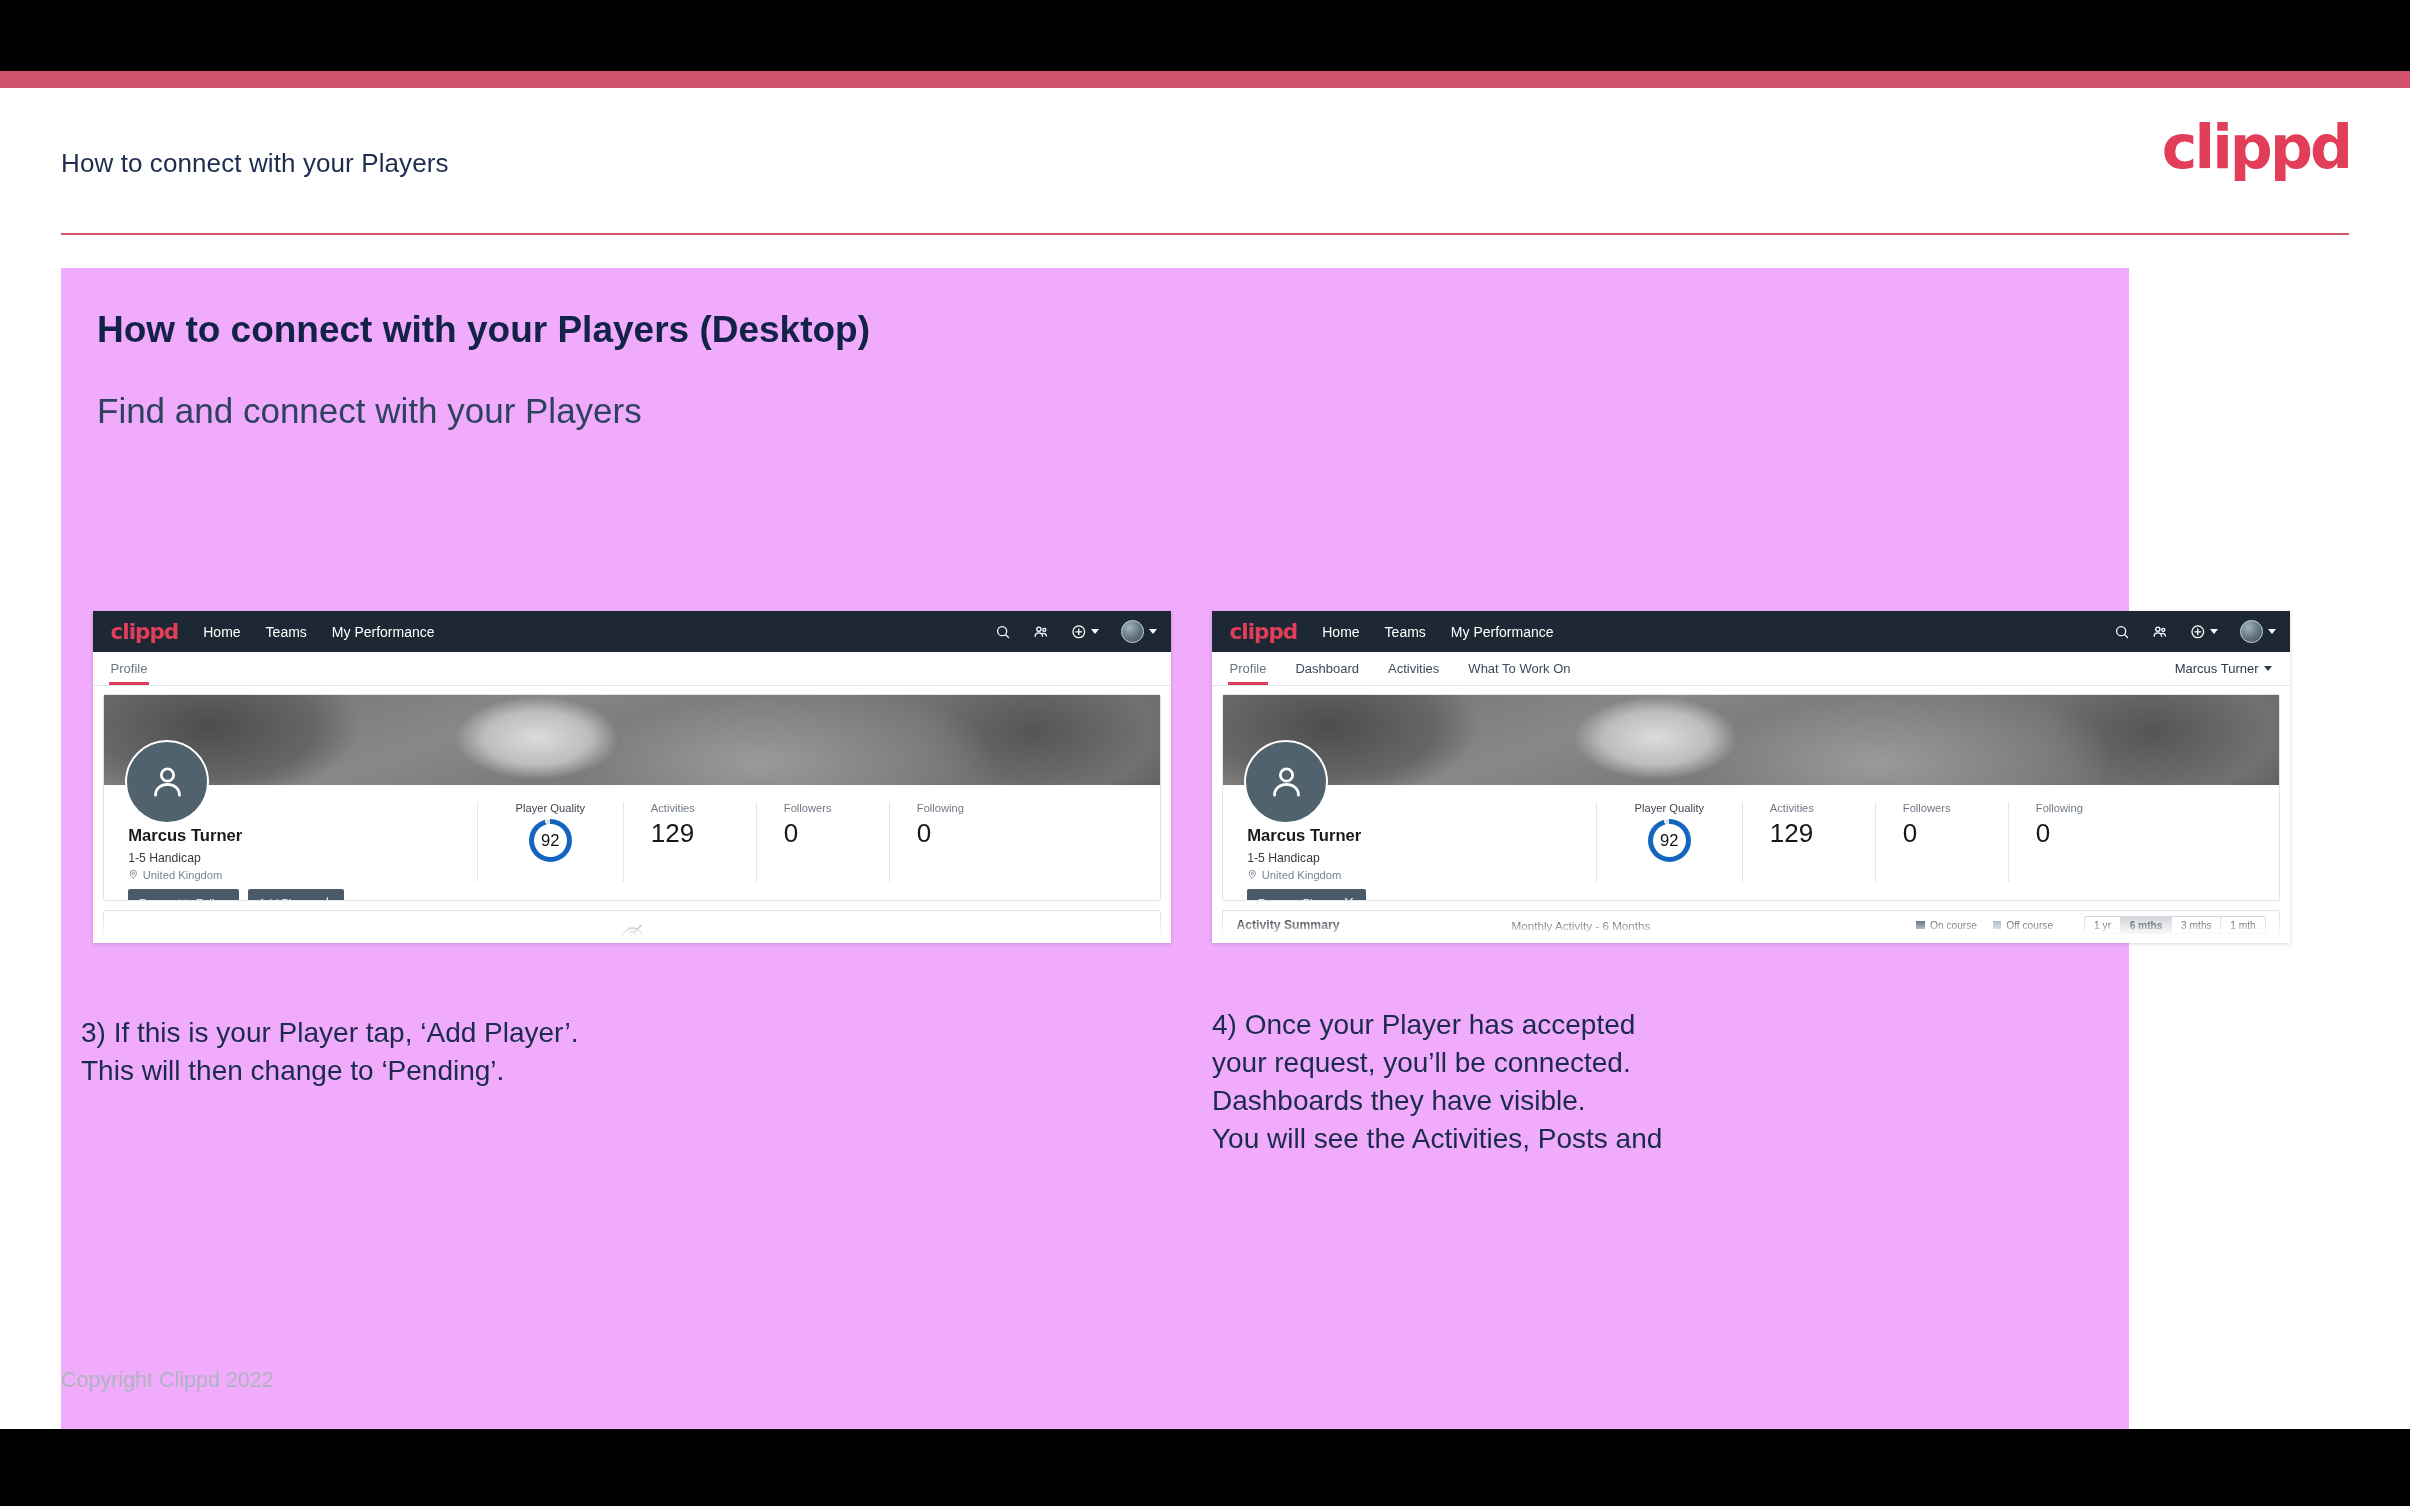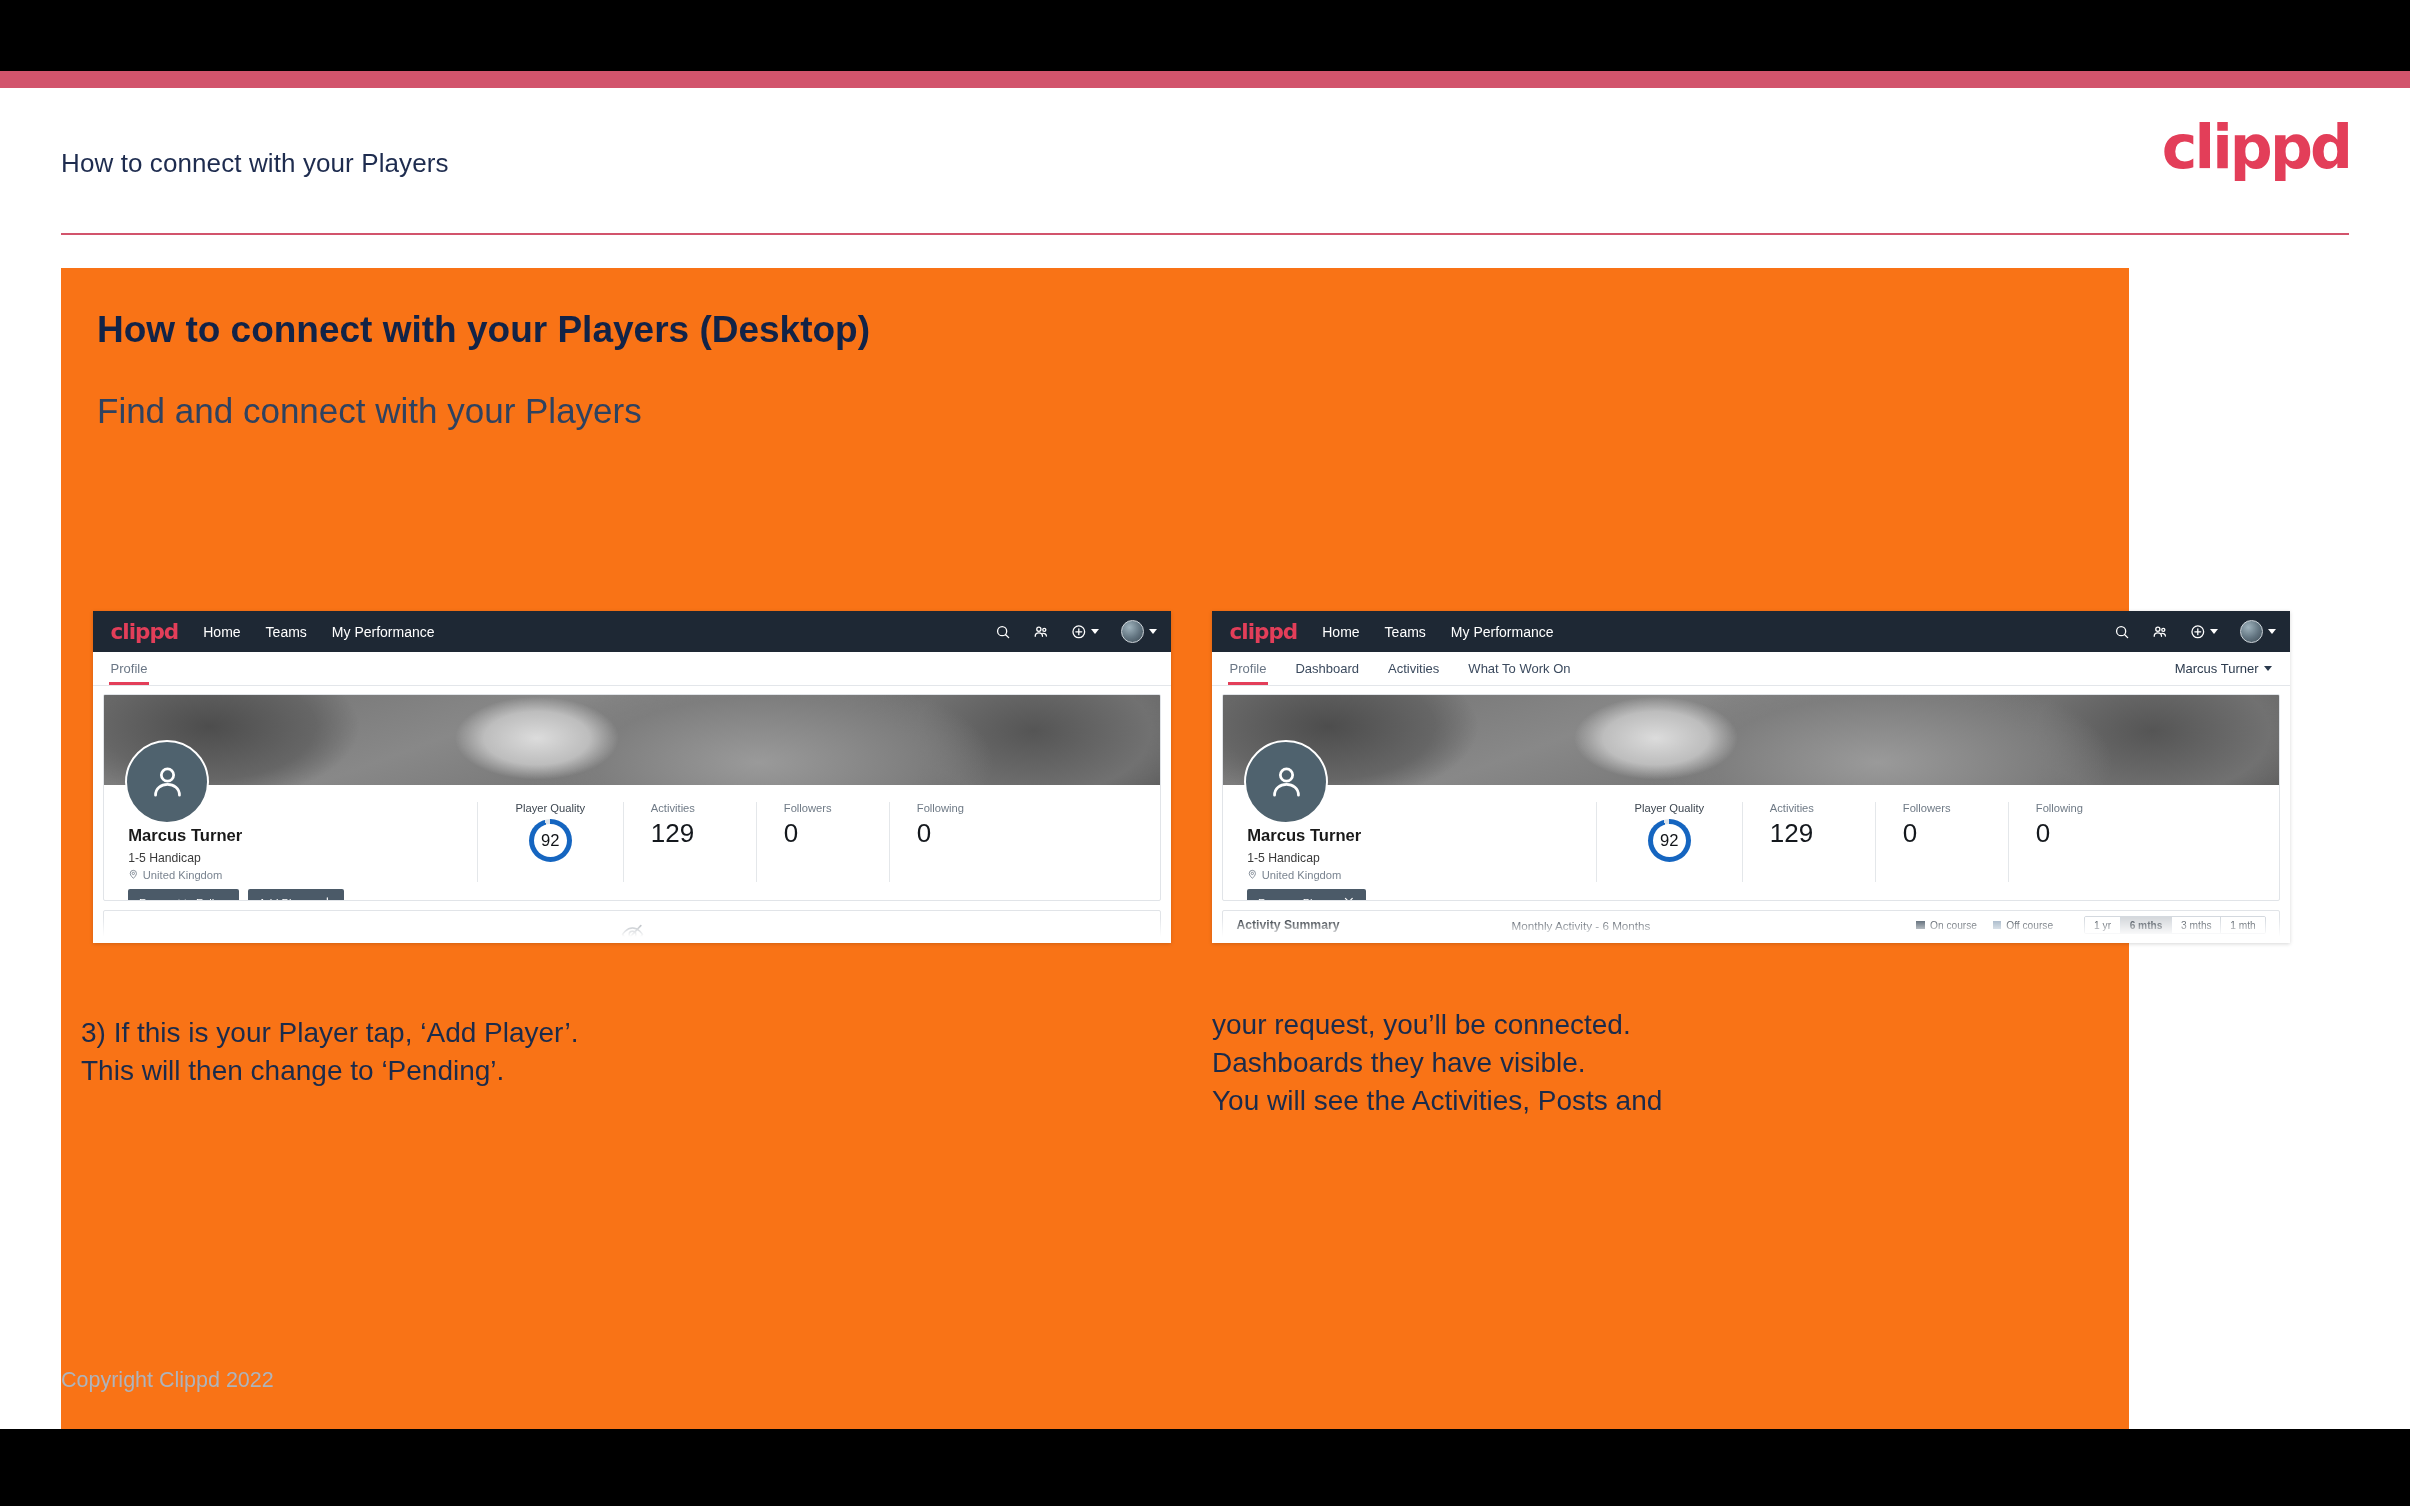--- a/index.html
+++ b/index.html
@@ -72,21 +72,21 @@
     position: absolute;
     left: 61px; top: 145px;
     width: 2288px; height: 2px;
     background: #d2546c;
   }
   
   .content-panel {
     position: absolute;
     left: 61px; top: 180px;
     width: 2068px; height: 1165px;
-    background: #f97316;
+    background: #f0abfc;
   }
   .deck-title {
     position: absolute;
     left: 36px; top: 41px;
     font-size: 37px;
     font-weight: bold;
     color: #122347;
   }
   .deck-subtitle {
     position: absolute;
@@ -701,20 +701,21 @@
         </div>
         <div class="shot-fade"></div>
       </div>
 
       <div class="caption caption-left">
         <div>3) If this is your Player tap, ‘Add Player’.</div>
         <div>This will then change to ‘Pending’.</div>
       </div>
 
       <div class="caption caption-right">
+        <div>4) Once your Player has accepted</div>
         <div>your request, you’ll be connected.</div>
         <div>Dashboards they have visible.</div>
         <div>You will see the Activities, Posts and</div>
       </div>
 
     </div>
 
     <div class="footer-copy">Copyright Clippd 2022</div>
   </div>
 

